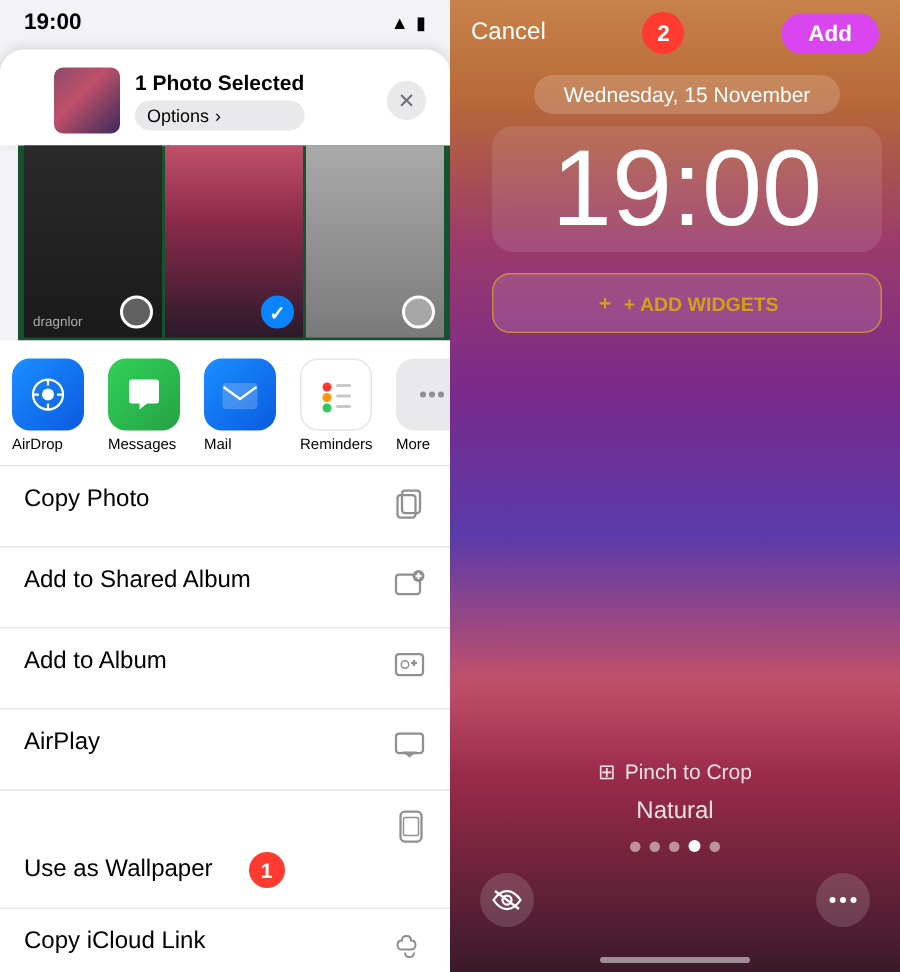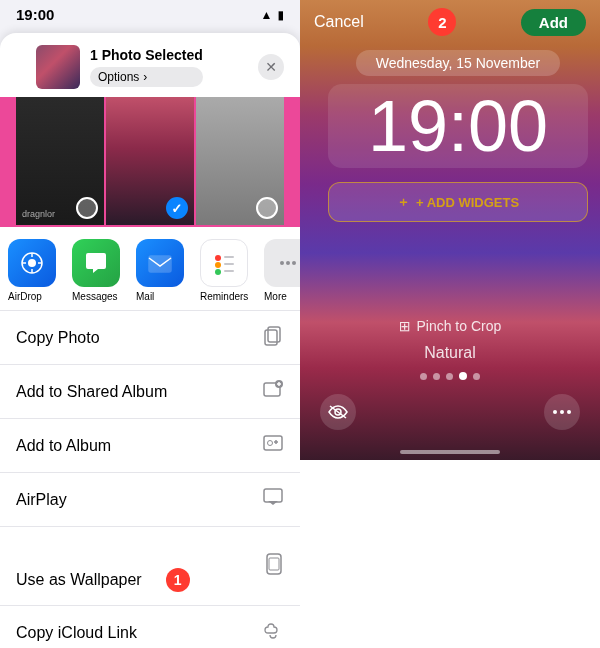--- a/index.html
+++ b/index.html
@@ -96,23 +96,24 @@
       justify-content: center;
       font-size: 14px;
       color: #6e6e73;
       cursor: pointer;
     }
 
     
     .photo-grid {
       display: flex;
       height: 130px;
-      background: #ec4899;
+      background: #14532d;
       gap: 2px;
-      padding: 0 16px 2px;
+      padding: 0 4px 2px;
+      margin-left: 12px;
     }
     .photo-cell {
       flex: 1;
       position: relative;
       overflow: hidden;
     }
     .photo-cell.left-img {
       background: linear-gradient(180deg, #2a2a2a 0%, #1a1a1a 100%);
     }
     .photo-cell.mid-img {
@@ -191,21 +192,21 @@
     }
 
     
     .action-list {
       background: #fff;
       flex: 1;
       overflow: hidden;
     }
     .action-item {
       display: flex;
-      align-items: center;
+      align-items: flex-start;
       justify-content: space-between;
       padding: 13px 16px;
       border-bottom: 1px solid #e5e5ea;
       cursor: pointer;
     }
     .action-item:last-child {
       border-bottom: none;
       gap: 16px;
     }
     .action-label {
@@ -232,21 +233,21 @@
       font-weight: bold;
       display: flex;
       align-items: center;
       justify-content: center;
       flex-shrink: 0;
     }
 
     
     .right-panel {
       width: 300px;
-      height: 460px;
+      height: 648px;
       position: relative;
       overflow: hidden;
     }
 
     
     .wallpaper-bg {
       position: absolute;
       inset: 0;
       background: linear-gradient(180deg,
         #c8824a 0%,
@@ -270,21 +271,21 @@
       justify-content: space-between;
       padding: 8px 14px;
       z-index: 10;
     }
     .cancel-btn {
       font-size: 16px;
       color: #fff;
       cursor: pointer;
     }
     .add-btn {
-      background: #15803d;
+      background: #d946ef;
       color: #fff;
       border-radius: 20px;
       padding: 5px 18px;
       font-size: 15px;
       font-weight: 600;
       cursor: pointer;
     }
     .badge-2 {
       width: 28px;
       height: 28px;

